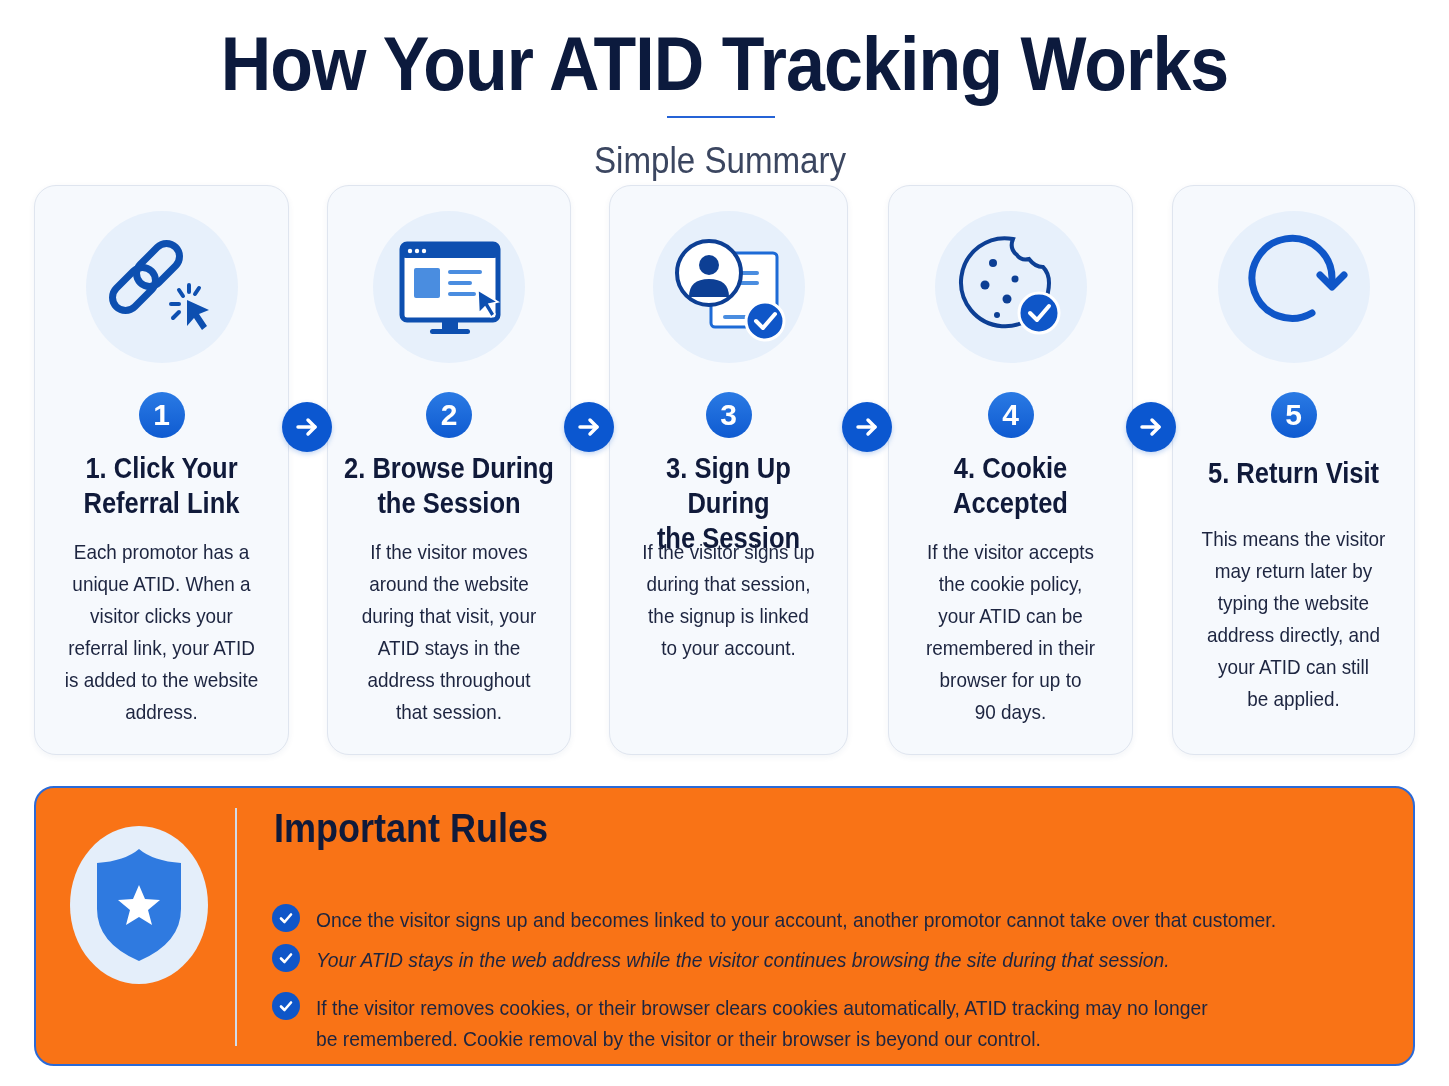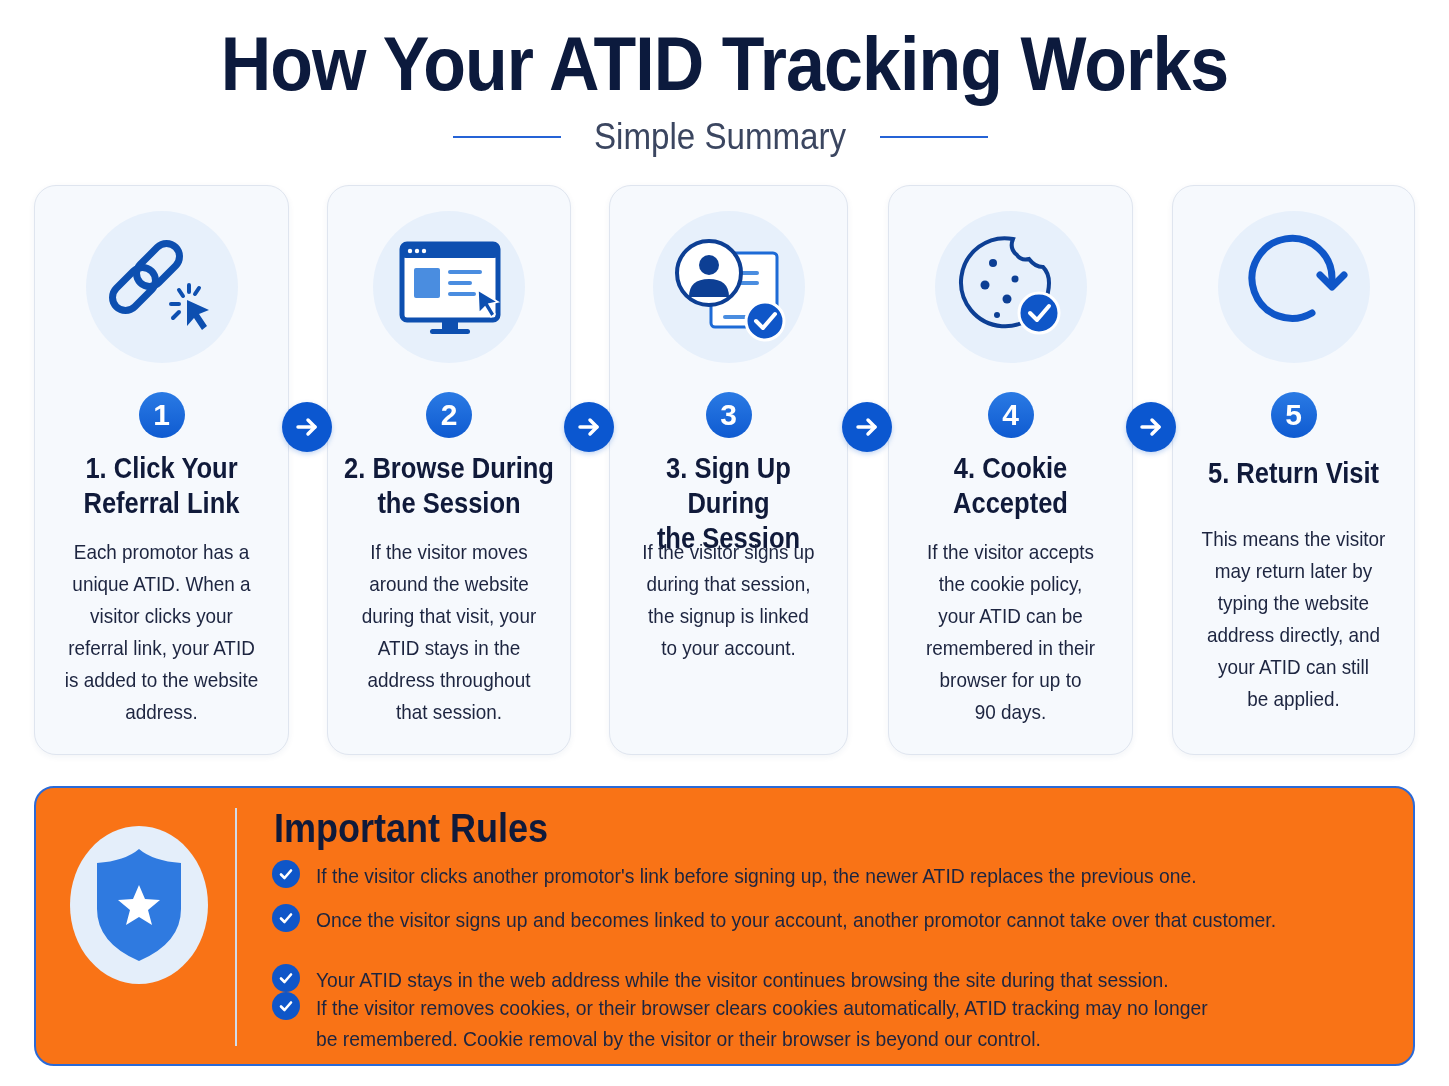--- a/index.html
+++ b/index.html
@@ -6,21 +6,21 @@
   html, body { width: 1449px; height: 1086px; background: #ffffff; overflow: hidden; }
   body { font-family: "Liberation Sans", "DejaVu Sans", sans-serif; color: #111a3a; position: relative; }
 
   .title {
     position: absolute; top: 20px; left: 0; width: 1449px; text-align: center;
     font-size: 76px; font-weight: bold; color: #0c1a3d; letter-spacing: -1px;
     transform: scaleX(0.92); transform-origin: center;
   }
   .subtitle-row {
     position: absolute; top: 116px; left: 0; width: 1441px;
-    display: flex; align-items: center; justify-content: center; gap: 22px;
+    display: flex; align-items: center; justify-content: center; gap: 22px; flex-direction: column;
   }
   .subtitle-line { width: 108px; height: 2px; background: #2563d6; }
   .subtitle { font-size: 36px; color: #3b4660; transform: scaleX(0.92); }
 
   .card {
     position: absolute; top: 185px; height: 570px;
     background: #f6f9fd; border: 1.5px solid #dfe5ef; border-radius: 22px;
     box-shadow: 0 2px 6px rgba(30,60,120,0.06);
   }
   .icon-circle {
@@ -246,37 +246,29 @@
 <div class="rules">
   <div class="shield-circle">
     <svg width="96" height="120" viewBox="0 0 96 120">
       <path d="M48 4 Q62 16 90 18 L90 64 Q90 98 48 116 Q6 98 6 64 L6 18 Q34 16 48 4 Z" fill="#2f7ae0"></path>
       <polygon points="48,40 54,54 69,55 57,65 61,80 48,72 35,80 39,65 27,55 42,54" fill="#ffffff"></polygon>
     </svg>
   </div>
   <div class="rules-divider"></div>
   <div class="rules-title">Important Rules</div>
 
-  <div class="rule" style="top:72px;">
-    <span class="check">
-        <svg width="16" height="16" viewBox="0 0 16 16">
-          <polyline points="3,8.5 6.5,12 13,4.5" fill="none" stroke="#fff" stroke-width="2.6" stroke-linecap="round" stroke-linejoin="round"></polyline>
-        </svg>
-      </span>
-    <span class="rule-text">If the visitor clicks another promotor's link before signing up, the newer ATID replaces the previous one.</span>
-  </div>
   <div class="rule" style="top:116px;text-align:center;">
     <span class="check">
         <svg width="16" height="16" viewBox="0 0 16 16">
           <polyline points="3,8.5 6.5,12 13,4.5" fill="none" stroke="#fff" stroke-width="2.6" stroke-linecap="round" stroke-linejoin="round"></polyline>
         </svg>
       </span>
     <span class="rule-text">Once the visitor signs up and becomes linked to your account, another promotor cannot take over that customer.</span>
   </div>
-  <div class="rule" style="top:176px;">
+  <div class="rule" style="top:156px;font-style:italic;">
     <span class="check">
         <svg width="16" height="16" viewBox="0 0 16 16">
           <polyline points="3,8.5 6.5,12 13,4.5" fill="none" stroke="#fff" stroke-width="2.6" stroke-linecap="round" stroke-linejoin="round"></polyline>
         </svg>
       </span>
     <span class="rule-text">Your ATID stays in the web address while the visitor continues browsing the site during that session.</span>
   </div>
   <div class="rule" style="top:204px;justify-content:flex-end;">
     <span class="check">
         <svg width="16" height="16" viewBox="0 0 16 16">

